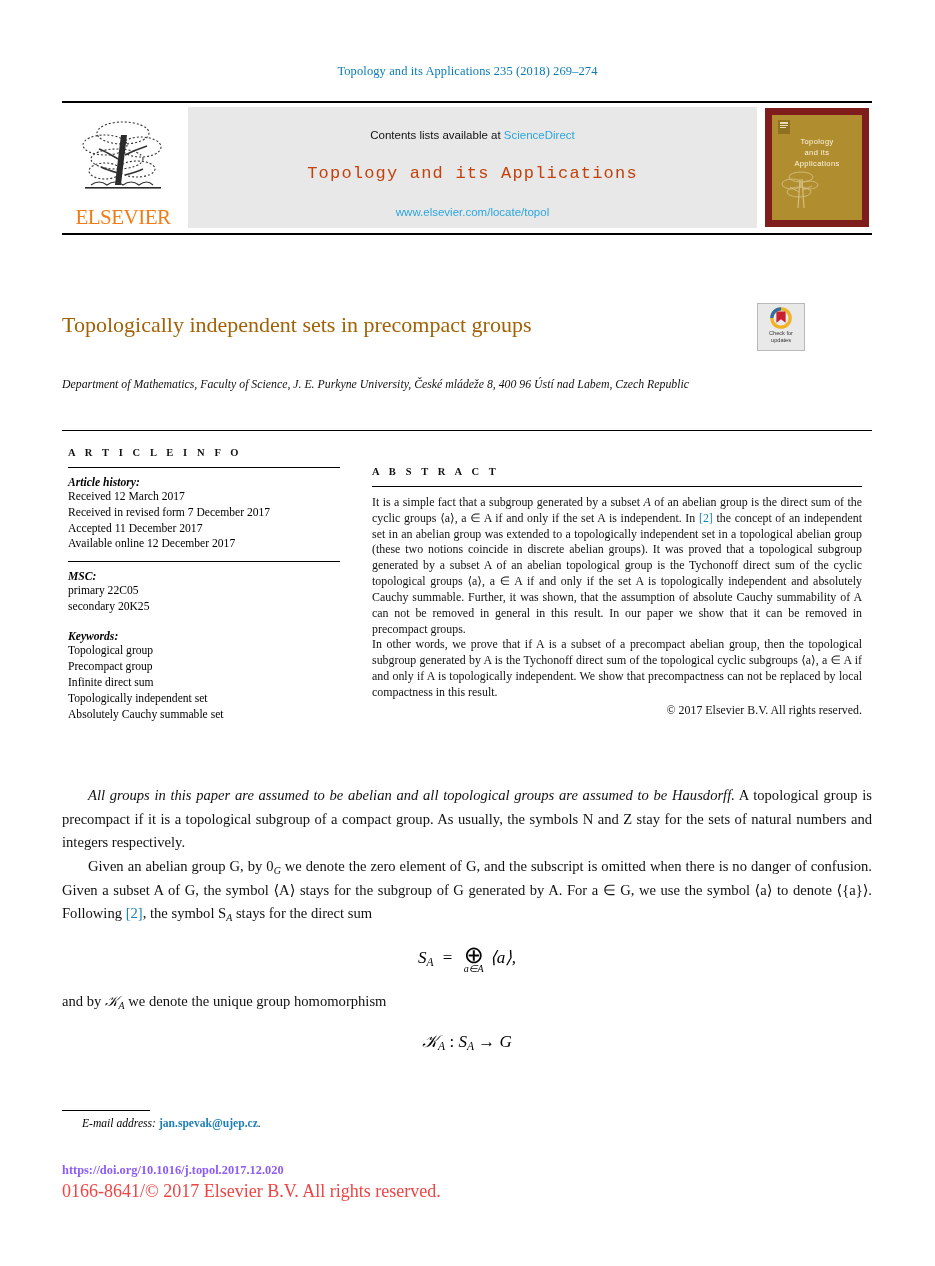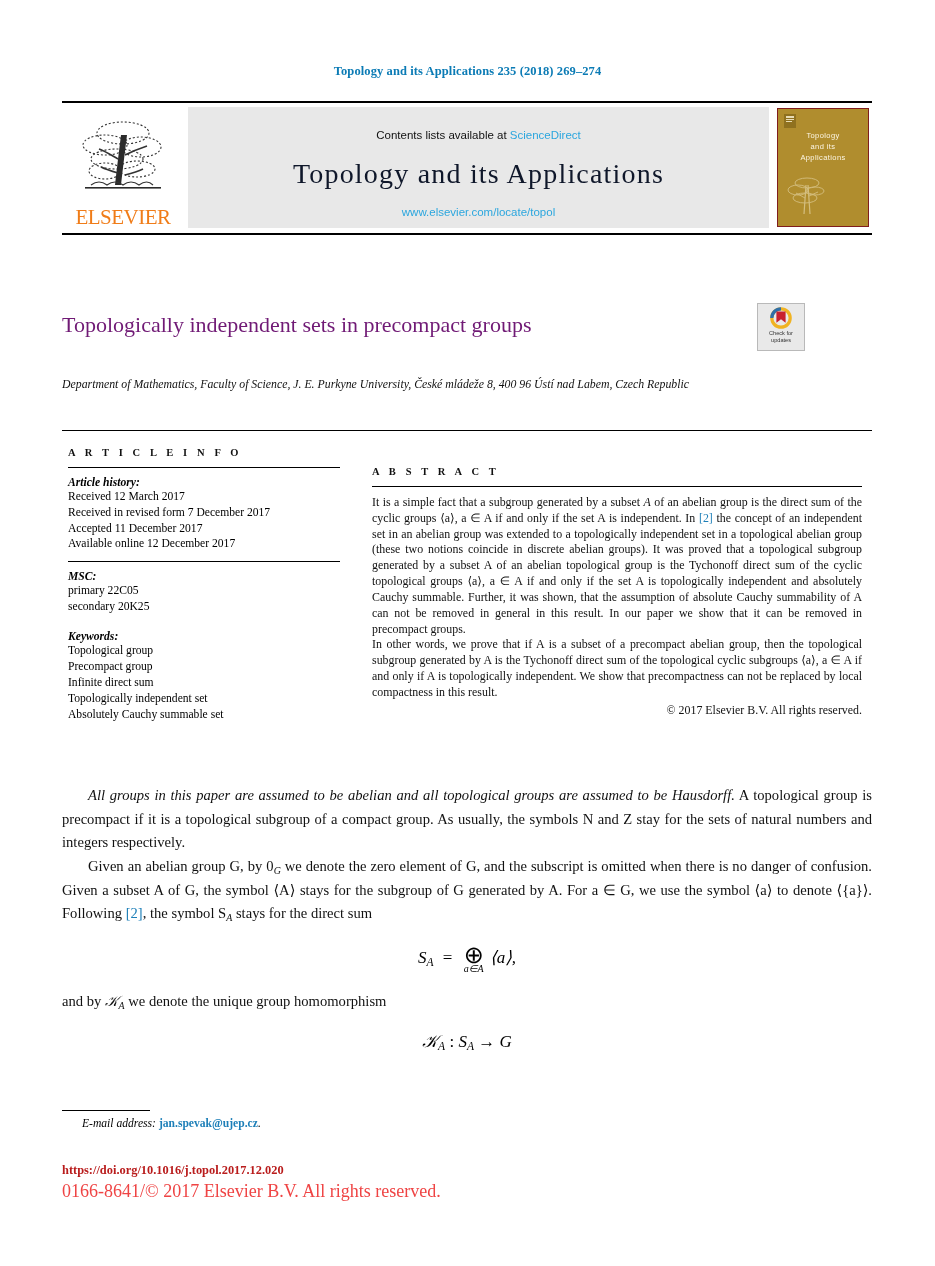--- a/index.html
+++ b/index.html
@@ -11,21 +11,21 @@
     position:relative;
     overflow:hidden;
   }
   .page { position:relative; width:935px; height:1266px; }
 
   
   .runhead {
     position:absolute; top:64px; left:0; width:935px;
     text-align:center;
     font-family:"Liberation Serif", serif;
-    font-weight:bold; font-size:12.5px;
+    font-weight:normal; font-size:12.5px;
     color:#0b7bb5;
     letter-spacing:.1px;
   }
 
   
   .masthead {
     position:absolute; left:62px; top:101px; width:810px;
     border-top:2.5px solid #000; border-bottom:2.5px solid #000;
     height:134px;
     box-sizing:border-box;
@@ -43,41 +43,41 @@
     line-height:1; font-weight:normal;
   }
   .grey-panel {
     flex:1 1 auto; background:#e8e8e8; margin:4px 0 5px 4px;
     display:flex; flex-direction:column; align-items:center; justify-content:space-between;
     padding:22px 0 10px 0; box-sizing:border-box;
   }
   .contents-line { font-family:"Liberation Sans", sans-serif; font-size:11.5px; color:#111; }
   .contents-line a { color:#2ba6de; text-decoration:none; }
   .journal-title {
-    font-family:Liberation Serif, serif;
-    font-size:28px; letter-spacing:1.2px; color:#0f172a; font-weight:normal;
+    font-family:Liberation Mono, monospace;
+    font-size:17px; letter-spacing:1.2px; color:#c2410c; font-weight:normal;
   }
   .journal-url { font-family:"Liberation Sans", sans-serif; font-size:11.5px; color:#2ba6de; }
   .cover-box {
     width:90px; flex:0 0 90px; margin:5px 3px 6px 8px;
-    border:1px solid #7f1d1d; background:#b08d2e;
+    border:7px solid #7f1d1d; background:#b08d2e;
     position:relative; overflow:hidden;
   }
   .cover-title {
     position:absolute; left:0; right:0; top:22px; text-align:center;
     font-family:"Liberation Sans", sans-serif;
     font-size:7.5px; color:#fdf6e3; line-height:1.45; letter-spacing:.4px;
   }
   .cover-els { position:absolute; left:6px; top:5px; width:12px; height:14px; }
   .cover-tree { position:absolute; left:6px; bottom:6px; width:46px; height:46px; opacity:.55; }
 
   
   .title {
     position:absolute; left:62px; top:296px; width:660px;
-    font-size:22px; line-height:1.25; font-weight:normal; color:#701a75;
+    font-size:22px; line-height:1.25; font-weight:normal; color:#a16207;
   }
   .author {
     position:absolute; left:62px; top:348px; width:600px;
     font-size:16.5px; color:#111;
   }
   .affil {
     position:absolute; left:62px; top:376px; width:640px;
     font-style:italic; font-size:11.8px; line-height:1.5; color:#111;
   }
   .crossmark {
@@ -135,21 +135,21 @@
   
   .foot-rule {
     position:absolute; left:62px; top:1110px; width:88px; height:0;
     border-top:1.6px solid #000;
   }
   .foot-mail {
     position:absolute; left:82px; top:1117px; font-size:11.6px; font-style:italic;
   }
   .foot-mail .mail-a { font-style:normal; color:#1d7fb8; font-weight:bold; }
   .foot-doi {
-    position:absolute; left:62px; top:1163px; font-size:12.4px; color:#b91c1c; font-weight:bold;
+    position:absolute; left:62px; top:1163px; font-size:12.4px; color:#8b5cf6; font-weight:bold;
   }
   .foot-issn {
     position:absolute; left:62px; top:1181px; font-size:18px; color:#ef4444;
   }
 </style>
 </head>
 <body>
 
 <div class="page">
 

